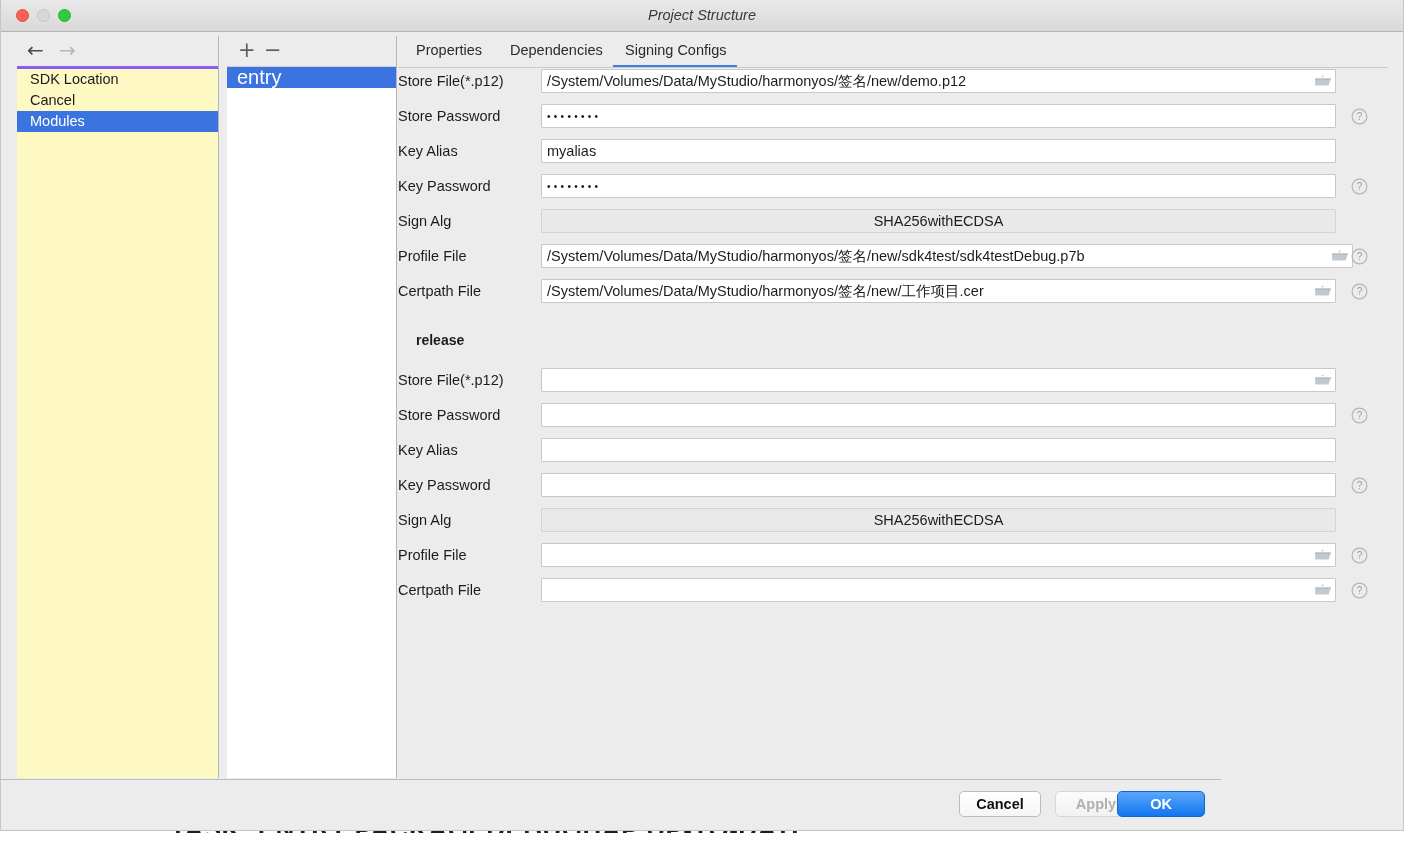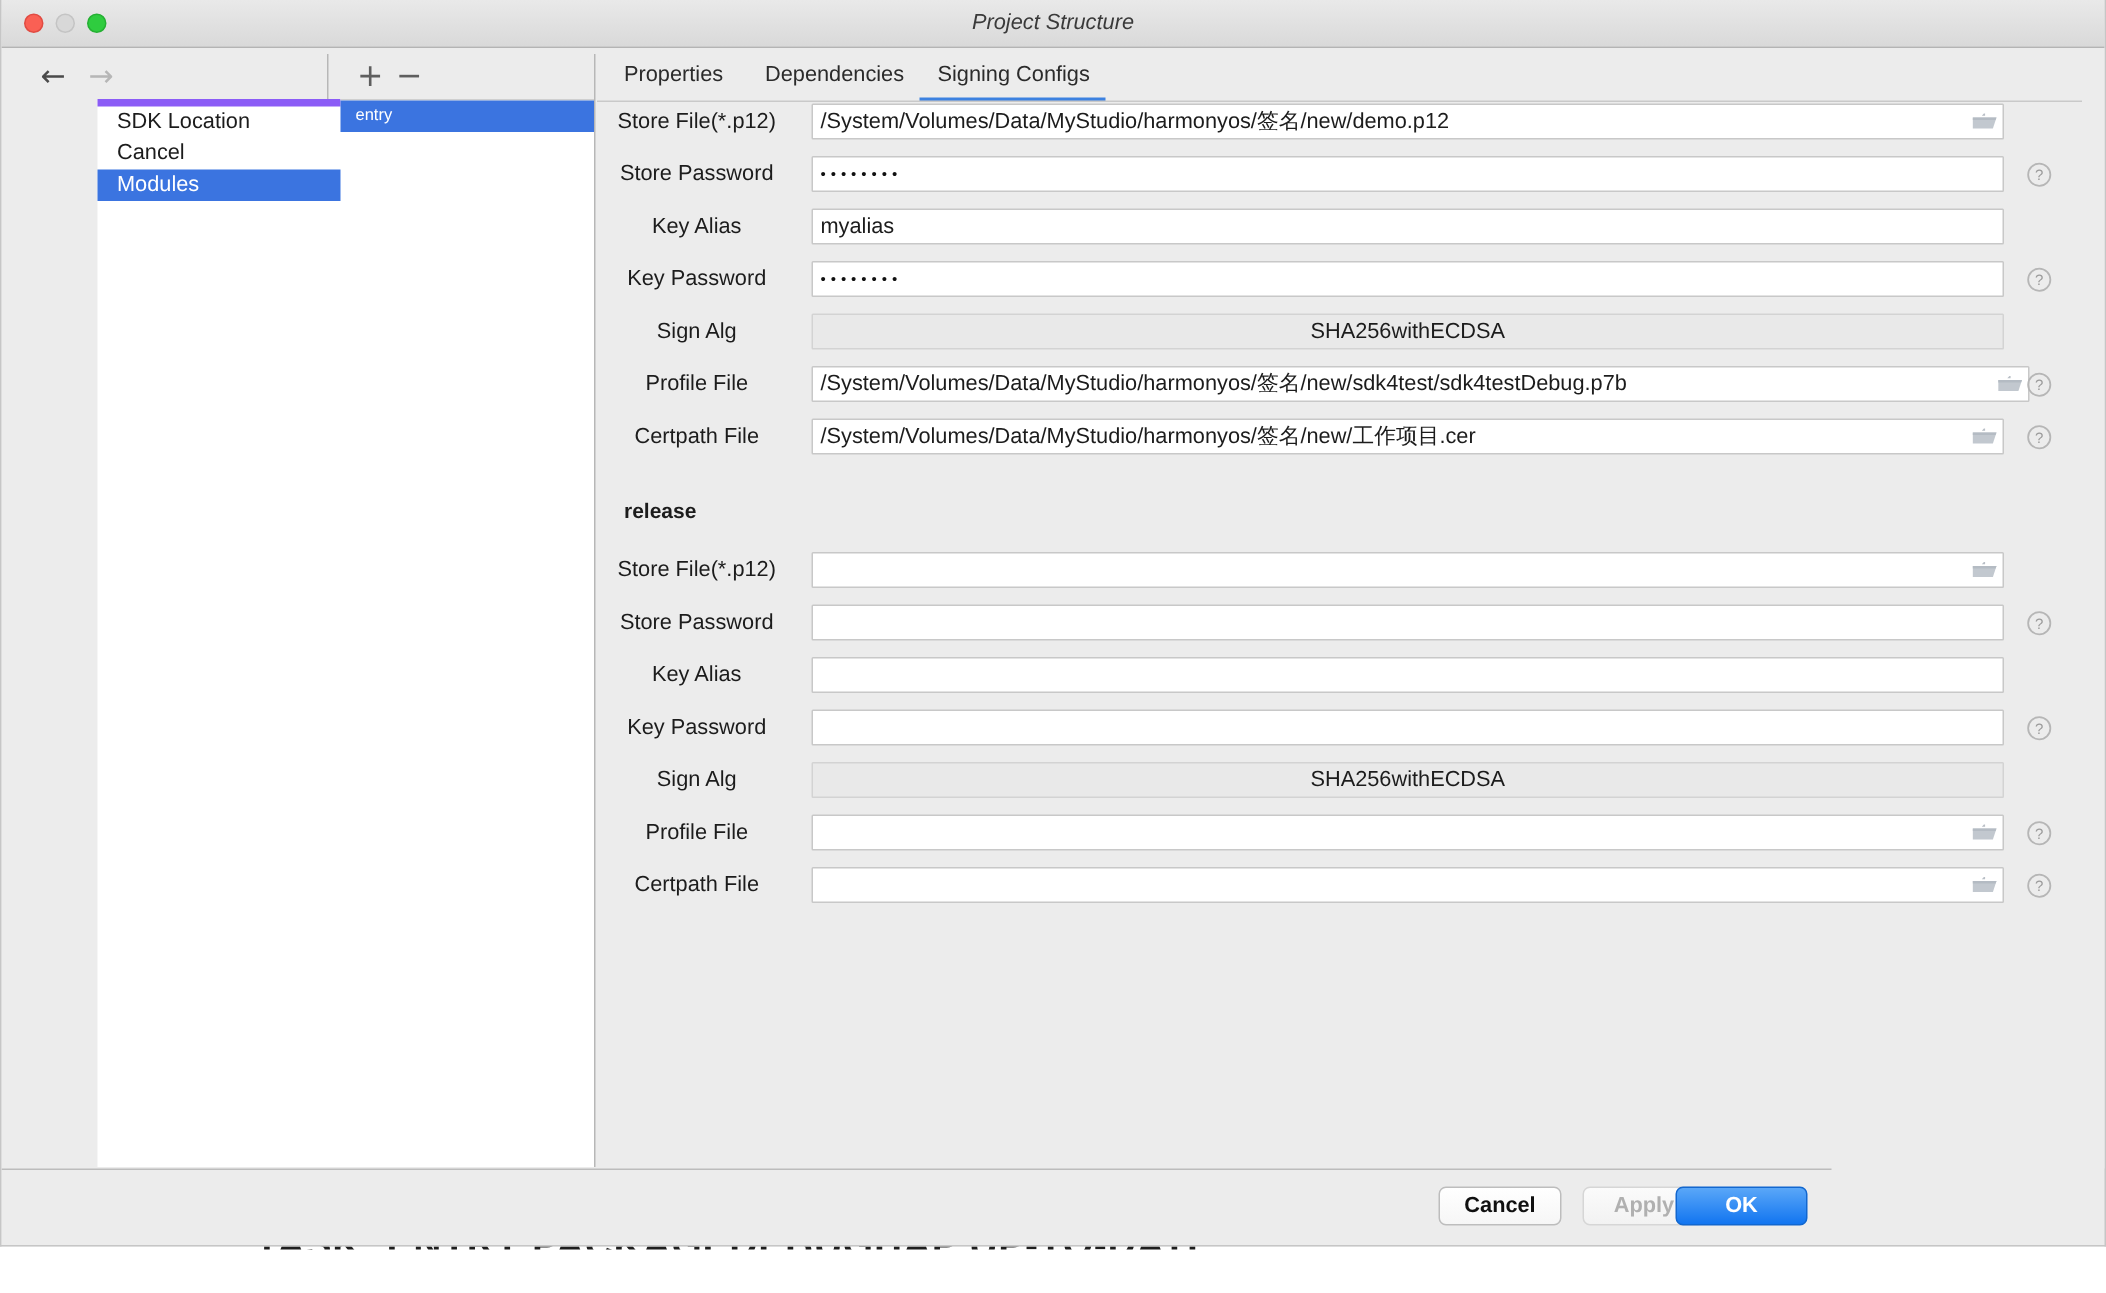--- a/index.html
+++ b/index.html
@@ -112,23 +112,22 @@
     font-size: 20px;
     line-height: 20px;
     font-family: "DejaVu Sans", sans-serif;
   }
   .navarrow.back { left: 10px; color: #4a4a4a; }
   .navarrow.fwd  { left: 42px; color: #b6b6b6; }
   #left-list {
     position: absolute;
     left: 0; top: 30px;
     width: 201px; height: 712px;
-    background: #ffffff;
-    border-top: 5px solid #8b5cf6;
-    margin-left: 48px;
+    background: #fef9c3;
+    border-top: 3px solid #8b5cf6;
   }
   .left-item {
     height: 21px;
     line-height: 21px;
     padding-left: 13px;
     font-size: 14.5px;
     color: #1c1c1c;
     white-space: nowrap;
   }
   .left-item.selected {
@@ -158,21 +157,21 @@
     position: absolute;
     left: 0; top: 30px;
     width: 169px; height: 712px;
     background: #ffffff;
     border-top: 1px solid #cfcfcf;
   }
   .mid-item {
     height: 21px;
     line-height: 21px;
     padding-left: 10px;
-    font-size: 11px;
+    font-size: 20px;
     color: #1c1c1c;
   }
   .mid-item.selected { background: #3b74e0; color: #fff; }
 
   
   #right-pane {
     position: absolute;
     left: 397px; top: 4px;
     width: 990px; height: 742px;
   }
@@ -218,21 +217,21 @@
     padding-left: 18px;
   }
   .row {
     position: relative;
     height: 35px;
   }
   .row .lbl {
     position: absolute;
     left: 0;
     width: 133px;
-    text-align: center;
+    text-align: left;
     font-size: 14.5px;
     color: #1c1c1c;
     line-height: 24px;
     white-space: nowrap;
   }
   .row .fieldwrap {
     position: absolute;
     left: 143px;
     top: 0;
     height: 24px;

